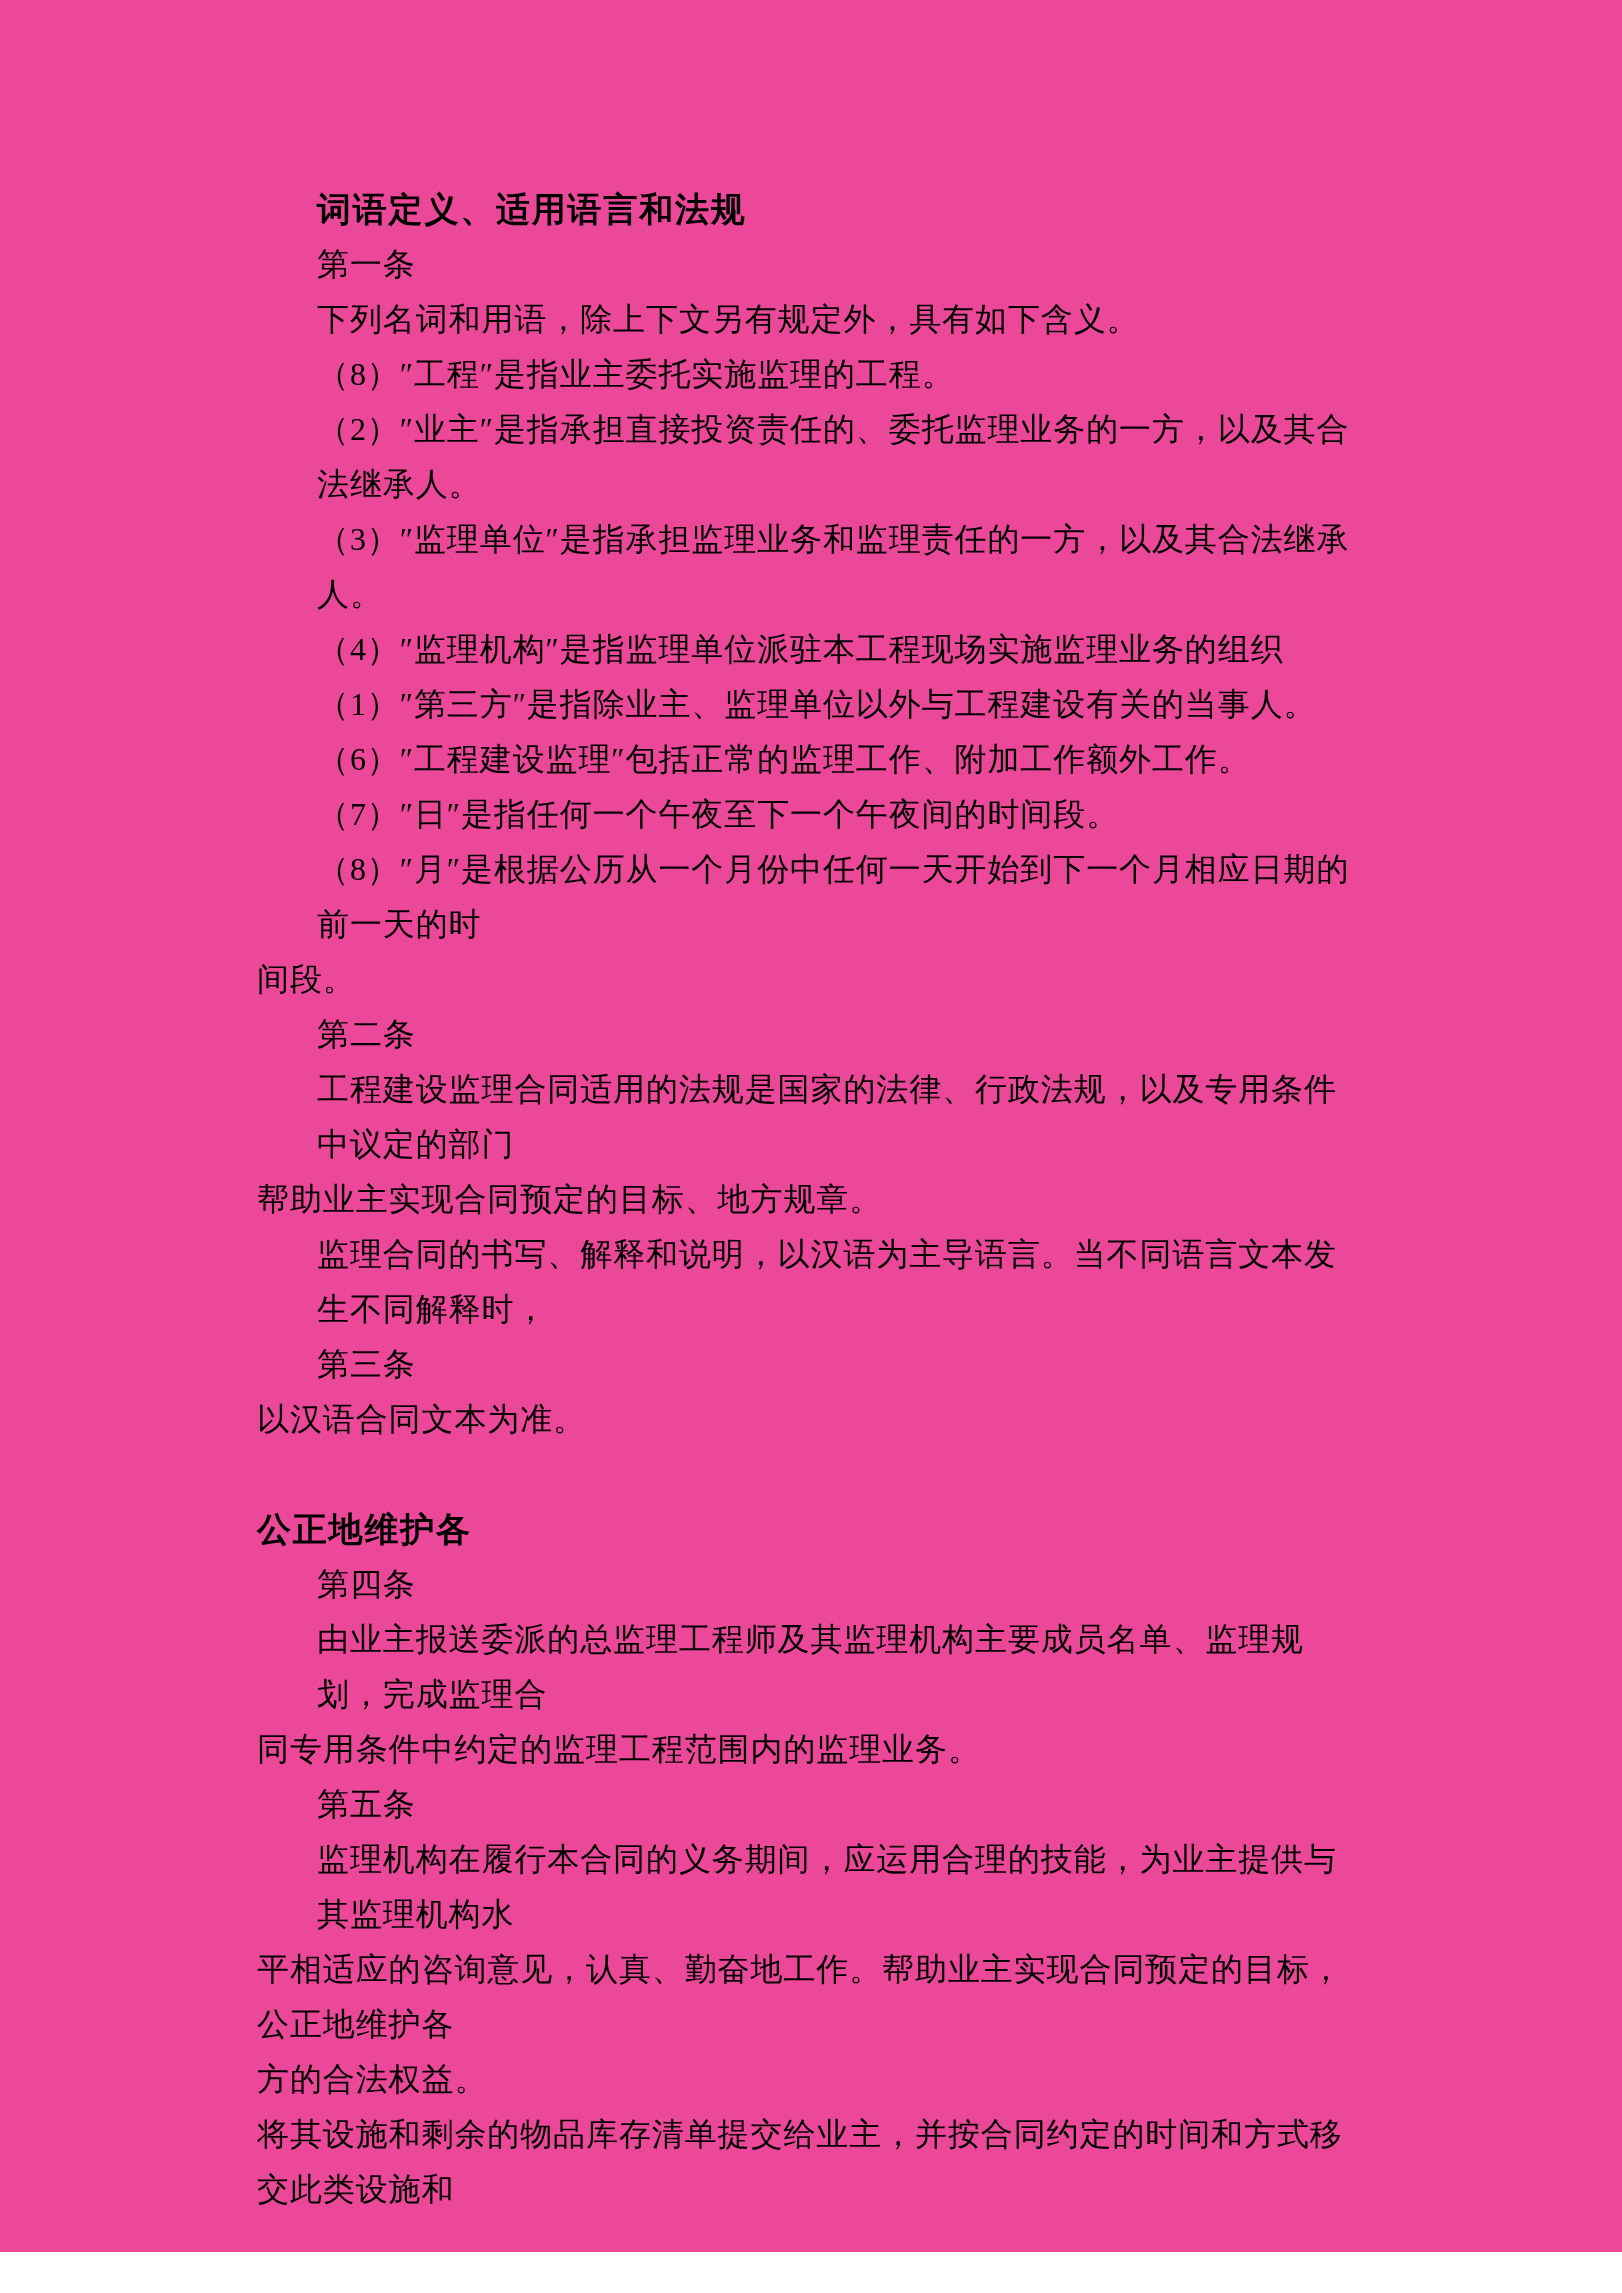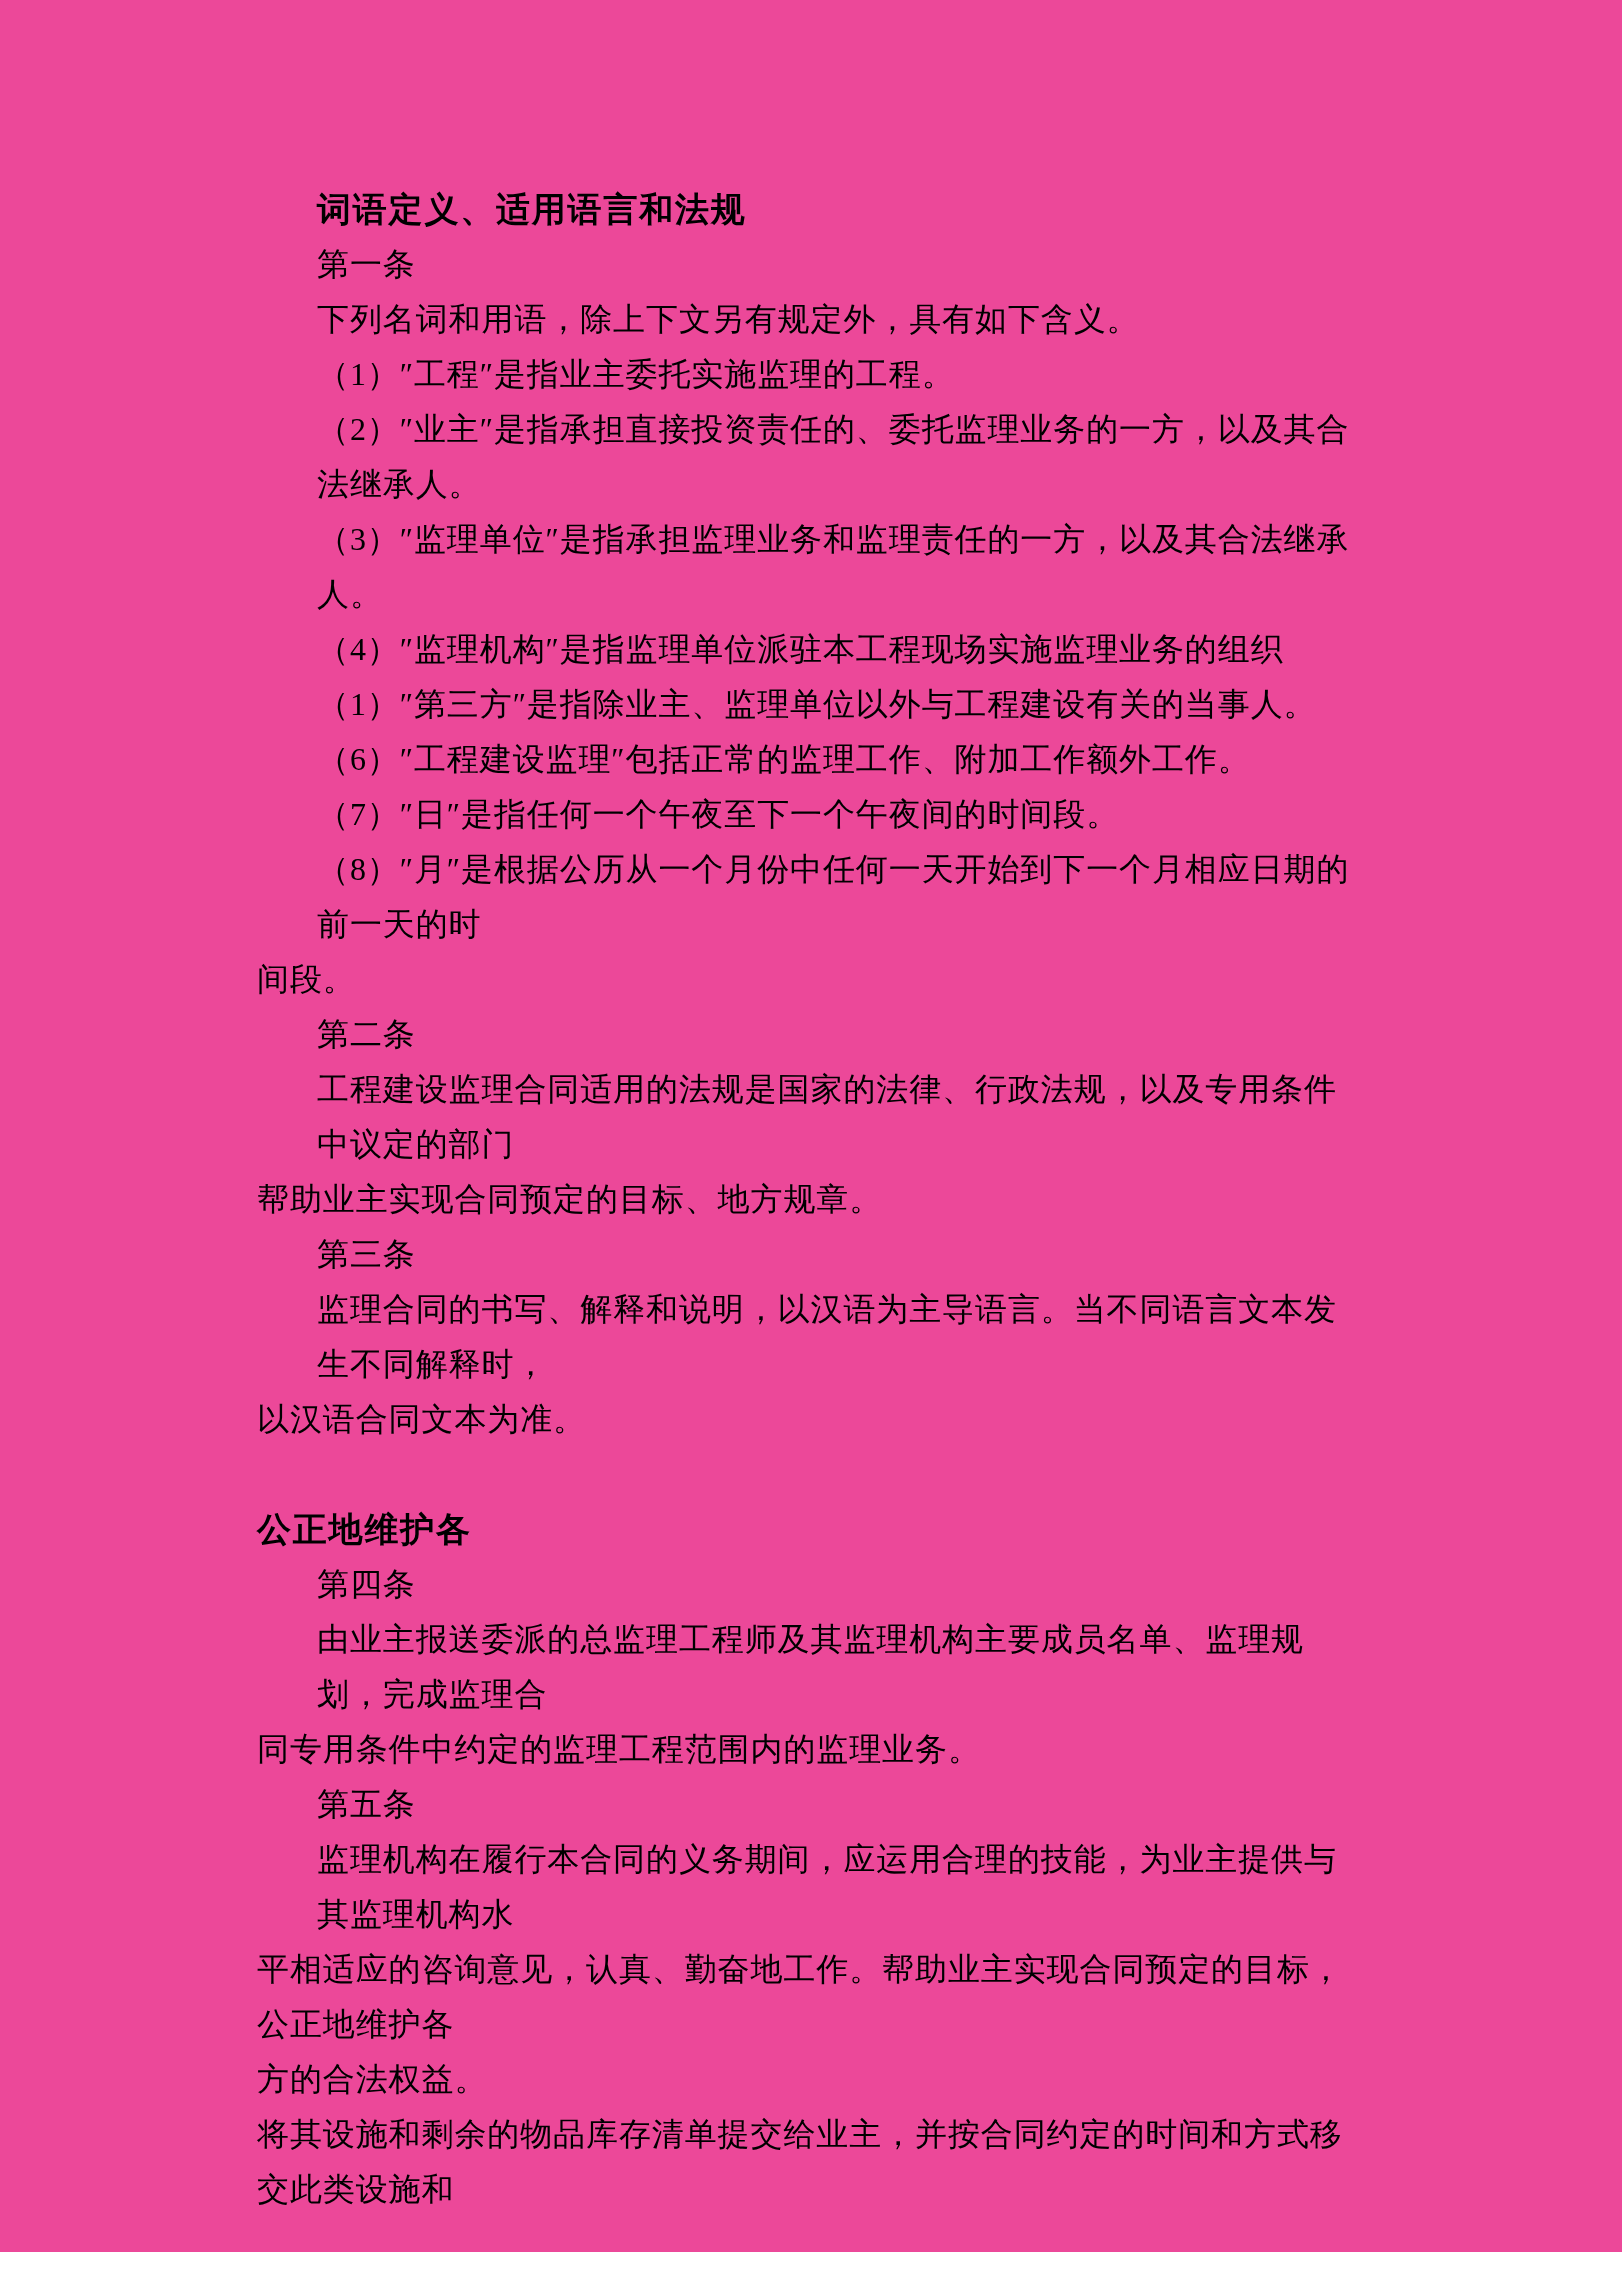--- a/index.html
+++ b/index.html
@@ -40,34 +40,34 @@
 </style>
 </head>
 <body>
 
 <div class="page">
   <div class="doc-body">
       <div class="section">
         <div class="heading indent">词语定义、适用语言和法规</div>
         <div class="line indent">第一条</div>
         <div class="line indent">下列名词和用语，除上下文另有规定外，具有如下含义。</div>
-        <div class="line indent">（1）″工程″是指业主委托实施监理的工程。</div>
+        <div class="line indent">（8）″工程″是指业主委托实施监理的工程。</div>
         <div class="line indent">（2）″业主″是指承担直接投资责任的、委托监理业务的一方，以及其合法继承人。</div>
         <div class="line indent">（3）″监理单位″是指承担监理业务和监理责任的一方，以及其合法继承人。</div>
         <div class="line indent">（4）″监理机构″是指监理单位派驻本工程现场实施监理业务的组织</div>
         <div class="line indent">（1）″第三方″是指除业主、监理单位以外与工程建设有关的当事人。</div>
         <div class="line indent">（6）″工程建设监理″包括正常的监理工作、附加工作额外工作。</div>
         <div class="line indent">（7）″日″是指任何一个午夜至下一个午夜间的时间段。</div>
         <div class="line indent">（8）″月″是根据公历从一个月份中任何一天开始到下一个月相应日期的前一天的时</div>
         <div class="line">间段。</div>
         <div class="line indent">第二条</div>
         <div class="line indent">工程建设监理合同适用的法规是国家的法律、行政法规，以及专用条件中议定的部门</div>
         <div class="line">帮助业主实现合同预定的目标、地方规章。</div>
+        <div class="line indent">监理合同的书写、解释和说明，以汉语为主导语言。当不同语言文本发生不同解释时，</div>
         <div class="line indent">第三条</div>
-        <div class="line indent">监理合同的书写、解释和说明，以汉语为主导语言。当不同语言文本发生不同解释时，</div>
         <div class="line">以汉语合同文本为准。</div>
       </div>
       <div class="section">
         <div class="heading">公正地维护各</div>
         <div class="line indent">第四条</div>
         <div class="line indent">由业主报送委派的总监理工程师及其监理机构主要成员名单、监理规划，完成监理合</div>
         <div class="line">同专用条件中约定的监理工程范围内的监理业务。</div>
         <div class="line indent">第五条</div>
         <div class="line indent">监理机构在履行本合同的义务期间，应运用合理的技能，为业主提供与其监理机构水</div>
         <div class="line">平相适应的咨询意见，认真、勤奋地工作。帮助业主实现合同预定的目标，公正地维护各</div>

